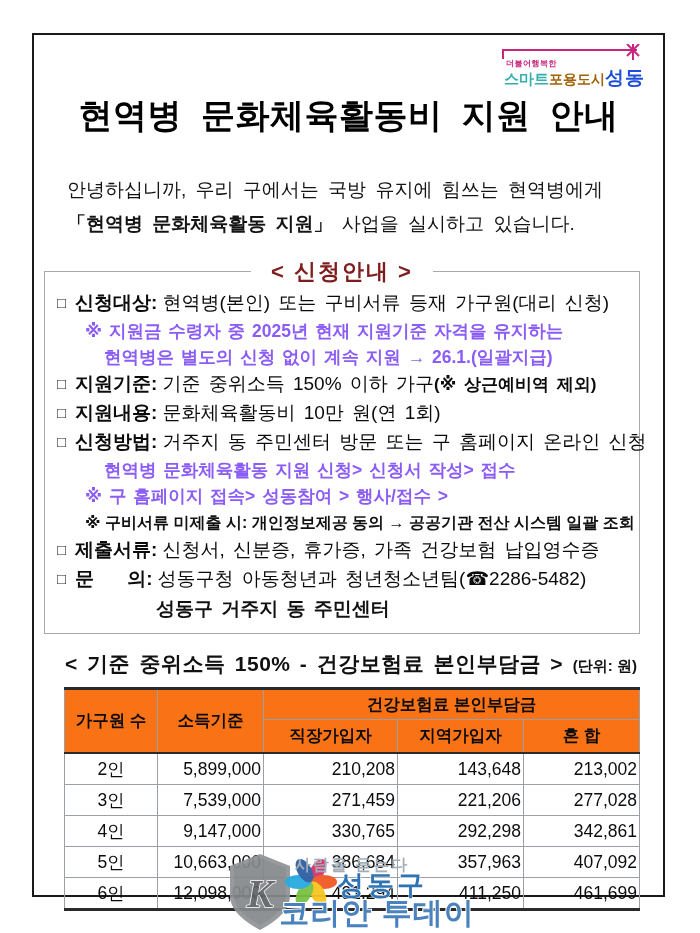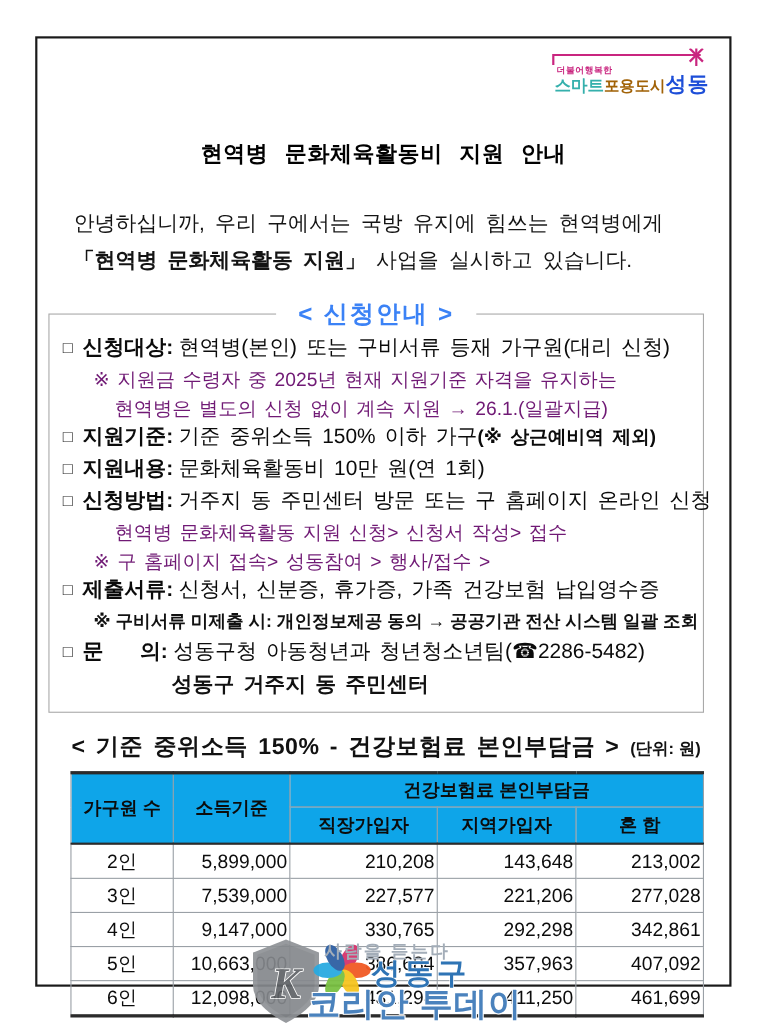--- a/index.html
+++ b/index.html
@@ -16,61 +16,61 @@
   .logo{position:absolute;top:9px;right:19px;width:146px;height:52px;}
   .logo-line{position:absolute;top:0;left:0;}
   .logo-texts{position:absolute;left:6px;top:14px;white-space:nowrap;}
   .logo-small{display:block;font-size:8px;font-weight:bold;color:#c9257f;letter-spacing:.5px;margin-left:2px;}
   .logo-main{display:block;font-weight:bold;line-height:18px;}
   .lg-teal{color:#35b0ac;font-size:15px;}
   .lg-blue{color:#a16207;font-size:14px;text-align:right;}
   .lg-sd{color:#1d4ed8;font-size:19px;letter-spacing:1px;}
   
   .doc-title{
-    margin-top:91px;text-align:center;font-size:20px;font-weight:800;
+    margin-top:58px;text-align:center;font-size:34px;font-weight:800;
     letter-spacing:.5px;word-spacing:9px;color:#000;
   }
   
   .intro{margin:34px 26px 0 33px;font-size:19px;line-height:34px;color:#141414;word-spacing:4px;}
   .intro .b{font-weight:800;}
   
   .notice-box{
     position:relative;margin:30px 23px 0 10px;border:1px solid #a9a9a9;
     padding:17px 8px 10px 12px;
   }
   .legend{
     position:absolute;top:-15px;left:0;right:0;text-align:center;pointer-events:none;
   }
   .legend span{
     background:#fff;padding:0 20px;font-size:22px;font-weight:800;
-    color:#3b82f6;letter-spacing:2px;
+    color:#7f1d1d;letter-spacing:2px;
   }
   .n-line{white-space:nowrap;}
   .item{font-size:19px;line-height:28px;color:#0b0b0b;word-spacing:3px;}
   .bullet{display:inline-block;font-size:15px;margin-right:9px;transform:translateY(-1px);color:#222;}
   .n-label{font-weight:800;white-space:pre;margin-right:5px;}
   .n-text{font-weight:500;}
   .n-suffix{font-weight:800;font-size:17px;}
-  .note-blue{color:#701a75;font-weight:400;font-size:17.5px;line-height:26px;padding-left:28px;word-spacing:2px;}
+  .note-blue{color:#8b5cf6;font-weight:700;font-size:17.5px;line-height:26px;padding-left:28px;word-spacing:2px;}
   .note-blue.ind2{padding-left:47px;}
   .note-black{color:#111;font-weight:600;font-size:16px;line-height:27px;padding-left:28px;}
   .cont{font-size:19px;font-weight:600;line-height:29px;padding-left:99px;word-spacing:3px;}
   
   .tbl-title-row{
     margin:16px 26px 0 31px;display:flex;justify-content:space-between;align-items:baseline;
   }
   .tbl-title{font-size:21px;font-weight:800;word-spacing:3px;letter-spacing:.5px;}
   .tbl-unit{font-size:15px;font-weight:700;}
   table{
     margin:9px 0 0 30px;width:575px;border-collapse:collapse;table-layout:fixed;
     border-top:3px solid #2b2b2b;border-bottom:3px solid #2b2b2b;
   }
   thead{border-bottom:2px solid #2b2b2b;}
   th,td{border:1px solid #9aa0a6;}
-  th{background:#0ea5e9;font-size:16.5px;font-weight:700;color:#0c0c0c;}
+  th{background:#f97316;font-size:16.5px;font-weight:700;color:#0c0c0c;}
   thead tr:first-child th{height:27px;}
   thead tr.sub th{height:30px;}
   td{height:28px;font-size:17.5px;font-weight:500;color:#0c0c0c;}
   td.center{text-align:center;}
   td.num{text-align:right;padding-right:2px;}
   
   .watermark{position:absolute;left:222px;top:852px;width:260px;height:80px;z-index:5;}
 </style>
 </head>
 <body>
@@ -112,23 +112,23 @@
 
     <div class="n-line item"><span class="bullet">□</span><span class="n-label">지원기준:</span><span class="n-text">기준 중위소득 150% 이하 가구</span><span class="n-suffix">(※ 상근예비역 제외)</span></div>
 
     <div class="n-line item"><span class="bullet">□</span><span class="n-label">지원내용:</span><span class="n-text">문화체육활동비 10만 원(연 1회)</span></div>
 
     <div class="n-line item"><span class="bullet">□</span><span class="n-label">신청방법:</span><span class="n-text">거주지 동 주민센터 방문 또는 구 홈페이지 온라인 신청</span></div>
 
     <div class="n-line note-blue ind2">현역병 문화체육활동 지원 신청&gt; 신청서 작성&gt; 접수</div>
     <div class="n-line note-blue">※ 구 홈페이지 접속&gt; 성동참여 &gt; 행사/접수 &gt;</div>
 
+    <div class="n-line note-black">※ 구비서류 미제출 시: 개인정보제공 동의 → 공공기관 전산 시스템 일괄 조회</div>
+
     <div class="n-line item"><span class="bullet">□</span><span class="n-label">제출서류:</span><span class="n-text">신청서, 신분증, 휴가증, 가족 건강보험 납입영수증</span></div>
-
-    <div class="n-line note-black">※ 구비서류 미제출 시: 개인정보제공 동의 → 공공기관 전산 시스템 일괄 조회</div>
 
     <div class="n-line item"><span class="bullet">□</span><span class="n-label">문    의:</span><span class="n-text">성동구청 아동청년과 청년청소년팀(☎2286-5482)</span></div>
 
     <div class="n-line cont">성동구 거주지 동 주민센터</div>
   </div>
 
   <div class="tbl-title-row">
     <span class="tbl-title">&lt; 기준 중위소득 150% - 건강보험료 본인부담금 &gt;</span>
     <span class="tbl-unit">(단위: 원)</span>
   </div>
@@ -157,21 +157,21 @@
       <tr>
         <td class="center">2인</td>
         <td class="num">5,899,000</td>
         <td class="num">210,208</td>
         <td class="num">143,648</td>
         <td class="num">213,002</td>
       </tr>
       <tr>
         <td class="center">3인</td>
         <td class="num">7,539,000</td>
-        <td class="num">227,577</td>
+        <td class="num">271,459</td>
         <td class="num">221,206</td>
         <td class="num">277,028</td>
       </tr>
       <tr>
         <td class="center">4인</td>
         <td class="num">9,147,000</td>
         <td class="num">330,765</td>
         <td class="num">292,298</td>
         <td class="num">342,861</td>
       </tr>

